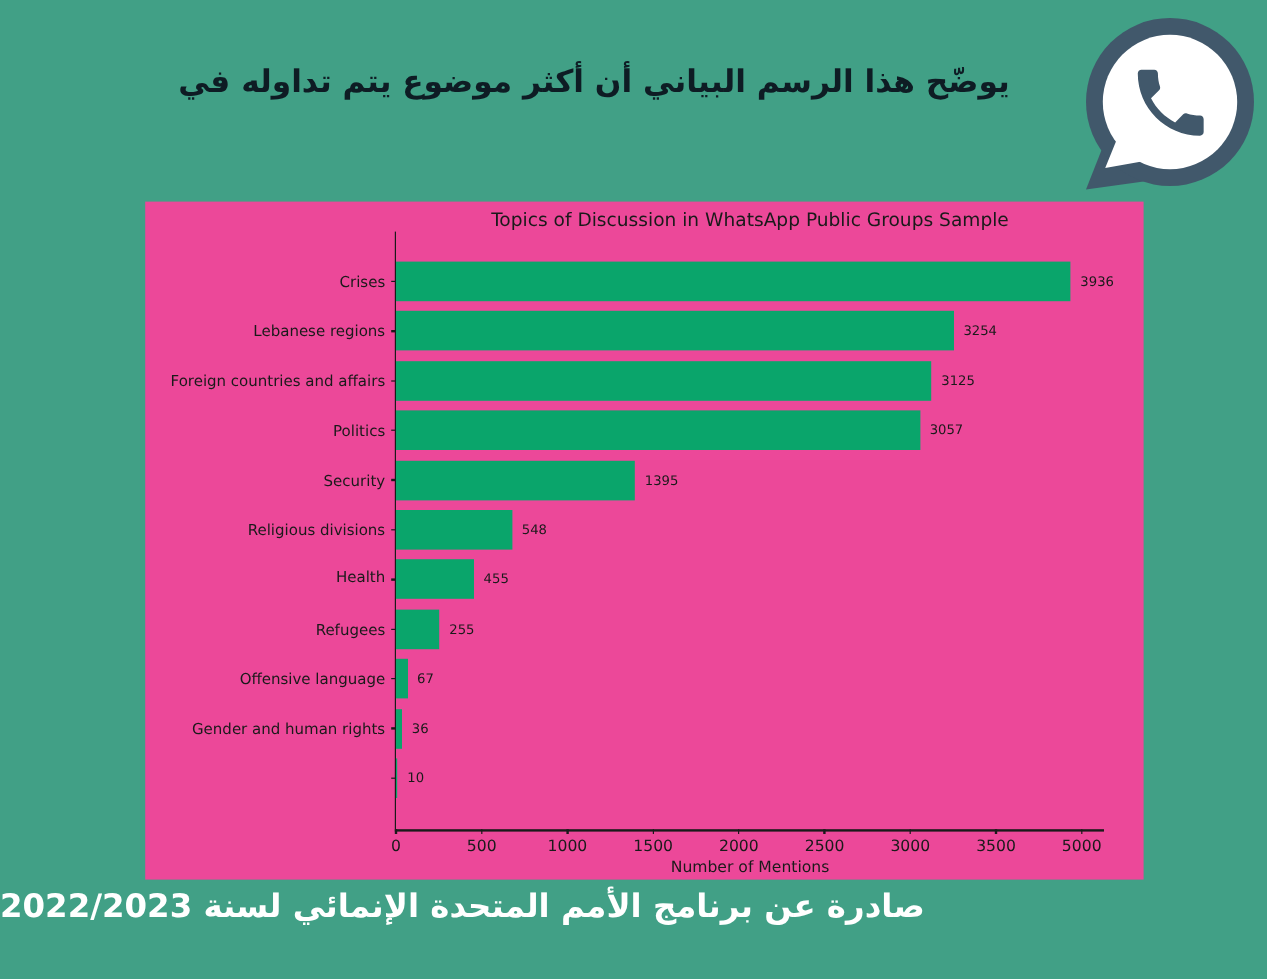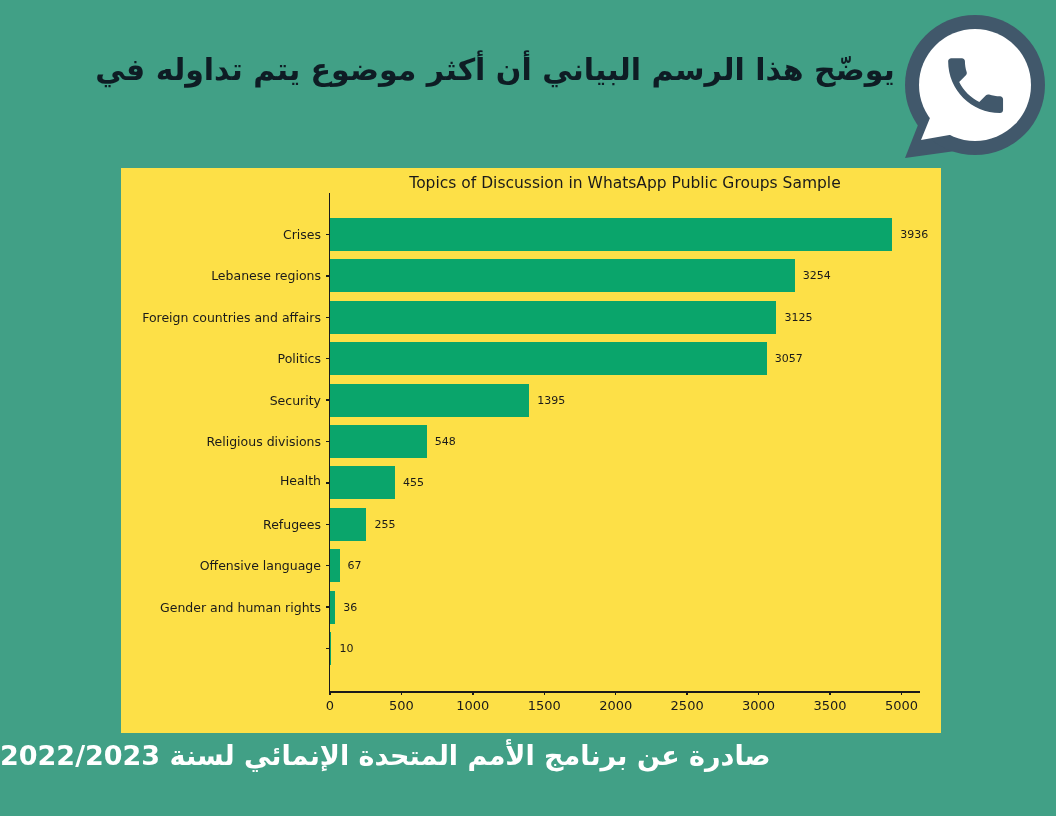--- a/index.html
+++ b/index.html
@@ -8,31 +8,32 @@
     background:#41A086;
     font-family:"DejaVu Sans",sans-serif;
   }
   .abs{position:absolute;}
 
   
   .heading{
     left:30px;top:46px;width:930px;
     text-align:center;direction:rtl;
     color:#0E1C24;font-weight:bold;
-    font-size:30px;line-height:47px;
+    font-size:26px;line-height:47px;
     font-family:"DejaVu Sans",sans-serif;
   }
 
   
   .wa-icon{left:893px;top:10px;width:156px;height:156px;}
 
   
   .chart-panel{
     left:121px;top:168px;width:820px;height:565px;
-    background:#fde047;
+    background:#ec4899;
+    padding-left:12px;
   }
   .chart-title{
     position:absolute;left:209px;top:6px;width:590px;
     text-align:center;font-size:15.5px;color:#1a1a1a;
   }
   .xlabel{
     position:absolute;left:209px;top:548px;width:590px;
     text-align:center;font-size:13px;color:#1a1a1a;
   }
   .plot{position:absolute;left:0;top:0;width:772px;height:565px;}
@@ -131,15 +132,16 @@
       <div class="tick-label" style="left: 531.143px; top: 530px; width: 70px;">2500</div>
       <div class="tick" style="left: 636.821px; top: 523px; width: 1.5px; height: 4px;"></div>
       <div class="tick-label" style="left: 602.571px; top: 530px; width: 70px;">3000</div>
       <div class="tick" style="left: 708.25px; top: 523px; width: 1.5px; height: 4px;"></div>
       <div class="tick-label" style="left: 674px; top: 530px; width: 70px;">3500</div>
       <div class="tick" style="left: 779.679px; top: 523px; width: 1.5px; height: 4px;"></div>
       <div class="tick-label" style="left: 745.429px; top: 530px; width: 70px;">5000</div>
       <div class="spine" style="left: 207.5px; top: 25px; width: 1.5px; height: 498px;"></div>
       <div class="spine" style="left: 207.5px; top: 523px; width: 591.5px; height: 1.5px;"></div>
     </div>
+  <div class="xlabel">Number of Mentions</div>
 </div>
 
 <div class="abs caption">صادرة عن برنامج الأمم المتحدة الإنمائي لسنة 2022/2023</div>
 
 </body></html>

